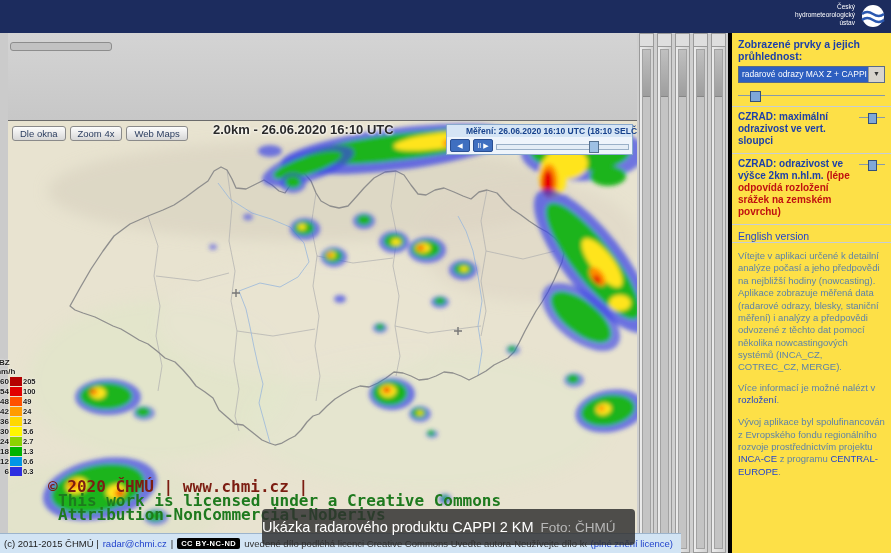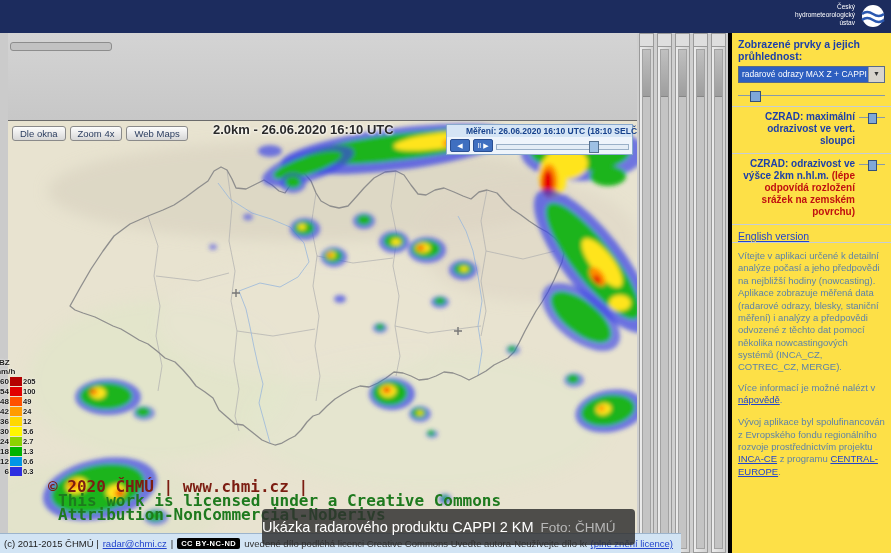--- a/index.html
+++ b/index.html
@@ -67,26 +67,26 @@
     border-left:4px solid #000000;box-sizing:border-box;overflow:hidden;}
   .sb-title{padding:5px 6px 3px;font-size:10.5px;font-weight:bold;color:#1c3faa;line-height:1.15;}
   .sb-sec{border-bottom:1px solid #c5cdd8;padding-bottom:6px;}
   .dropdown{margin:1px 6px 0;height:15px;display:flex;border:1px solid #5a6b87;background:#2e5fc0;cursor:pointer;}
   .dd-value{flex:1;color:#fff;font-size:8.5px;line-height:14px;padding-left:3px;white-space:nowrap;overflow:hidden;}
   .dd-arrow{width:15px;background:#d8d4cc;border-left:1px solid #999;color:#333;font-size:7px;line-height:14px;text-align:center;}
   .op-slider{position:relative;margin:8px 6px 0;height:9px;cursor:pointer;}
   .op-track{position:absolute;left:0;right:0;top:4px;height:1px;background:#8899aa;}
   .op-thumb{position:absolute;left:12px;top:0;width:9px;height:9px;background:#7fa8d8;border:1px solid #33507a;}
   .layer-row{display:flex;gap:4px;padding:4px 6px 0;}
-  .layer-label{flex:1;font-size:10px;font-weight:bold;color:#1c3faa;line-height:1.2;text-align:right;}
+  .layer-label{flex:1;font-size:10px;font-weight:bold;color:#1c3faa;line-height:1.2;}
   .layer-note{color:#c01010;}
   .mini-slider{position:relative;width:26px;height:9px;margin-top:2px;flex:none;cursor:pointer;}
   .mini-track{position:absolute;left:0;right:0;top:4px;height:1px;background:#8899aa;}
   .mini-thumb{position:absolute;left:9px;top:0;width:7px;height:9px;background:#7fa8d8;border:1px solid #33507a;}
-  .sb-link{color:#2244cc;text-decoration:underline;cursor:pointer;}
+  .sb-link{color:#2244cc;cursor:pointer;}
   .english-row{padding:5px 6px 0;font-size:10.5px;}
   .sb-text{padding:7px 6px 0;font-size:9.5px;color:#5e83a8;line-height:1.3;}
   .sb-text2{padding:10px 6px 0;font-size:9.5px;color:#5e83a8;line-height:1.3;}
   .more-info{margin-top:8px;}
 
   
   .footer{position:absolute;left:0;top:533px;width:681px;height:20px;background:#d2e4f4;border-top:1px solid #9cb4cc;
     box-sizing:border-box;display:flex;align-items:center;gap:4px;padding:0 8px 0 4px;font-size:9.5px;color:#222;
     white-space:nowrap;z-index:8;}
   .cc-badge{background:#000;color:#fff;font-size:7.5px;font-weight:bold;padding:1px 4px;border-radius:2px;letter-spacing:.5px;}
@@ -417,21 +417,21 @@
       </div>
     </div>
 
     <div class="sb-sec english-row">
       <span class="sb-link">English version</span>
     </div>
 
     <div class="sb-text">
       <span>Vítejte v aplikaci určené k detailní analýze počasí a jeho předpovědi na nejbližší hodiny (nowcasting). Aplikace zobrazuje měřená data (radarové odrazy, blesky, staniční měření) i analýzy a předpovědi odvozené z těchto dat pomocí několika nowcastingových systémů (INCA_CZ, COTREC_CZ, MERGE).</span>
       <div class="more-info">
-        <span>Více informací je možné nalézt v </span><span class="sb-link">nápovědě</span><span>.</span>
+        <span>Více informací je možné nalézt v </span><span class="sb-link">rozložení</span><span>.</span>
       </div>
     </div>
 
     <div class="sb-text2">
       <span>Vývoj aplikace byl spolufinancován z Evropského fondu regionálního rozvoje prostřednictvím projektu </span><span class="sb-link">INCA-CE</span><span> z programu </span><span class="sb-link">CENTRAL-EUROPE</span><span>.</span>
     </div>
   </div>
 
   <div class="footer">
     <span>(c) 2011-2015 ČHMÚ |</span>

